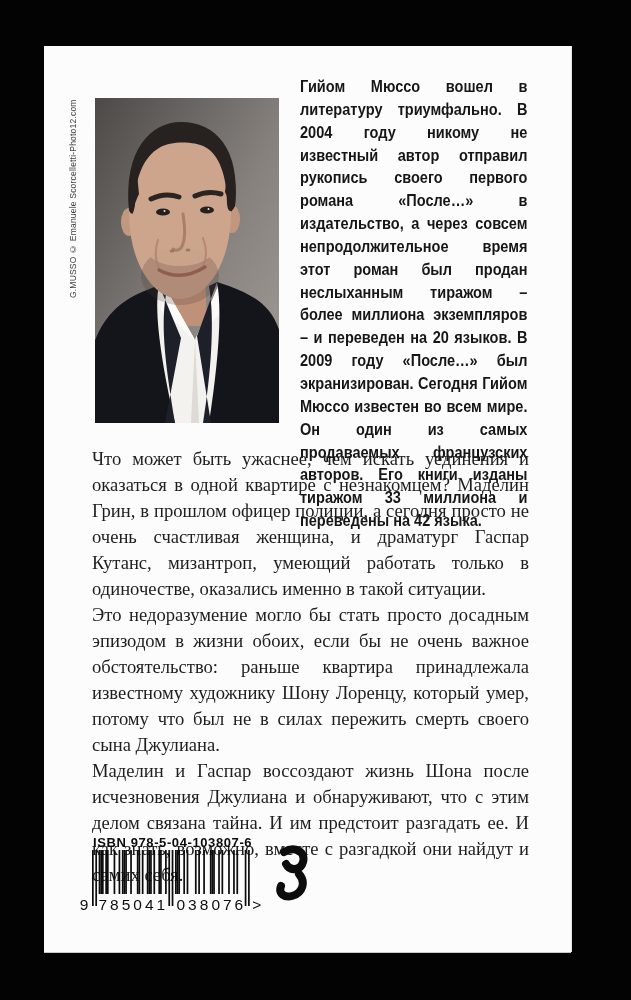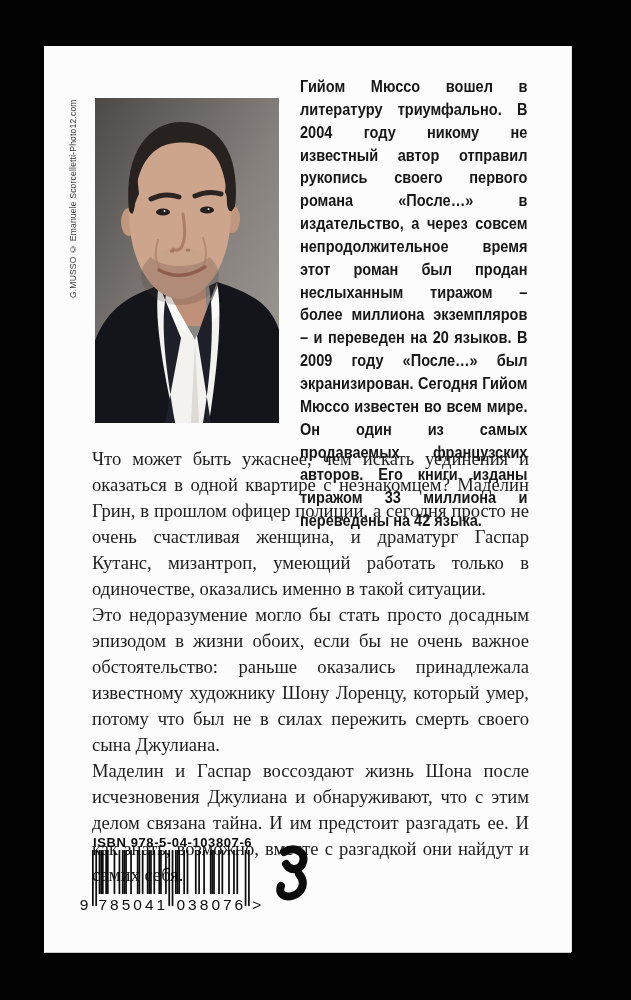--- a/index.html
+++ b/index.html
@@ -150,21 +150,21 @@
       <path d="M 68 177 Q 86 188 105 175" stroke="#b98973" stroke-width="2" stroke-linecap="round" fill="none" opacity="0.6"></path>
     </svg>
   </div>
 
   <div class="bio-wrap">
     <p class="bio">Гийом Мюссо вошел в литературу триумфально. В 2004 году никому не известный автор отправил рукопись своего первого романа «После…» в издательство, а через совсем непродолжительное время этот роман был продан неслыханным тиражом – более миллиона экземпляров – и переведен на 20 языков. В 2009 году «После…» был экранизирован. Сегодня Гийом Мюссо известен во всем мире. Он один из самых продаваемых французских авторов. Его книги изданы тиражом 33 миллиона и переведены на 42 языка.</p>
   </div>
 
   <div class="synopsis">
     <p>Что может быть ужаснее, чем искать уединения и оказаться в одной квартире с незнакомцем? Маделин Грин, в прошлом офицер полиции, а сегодня просто не очень счастливая женщина, и драматург Гаспар Кутанс, мизантроп, умеющий работать только в одиночестве, оказались именно в такой ситуации.</p>
-    <p>Это недоразумение могло бы стать просто досадным эпизодом в жизни обоих, если бы не очень важное обстоятельство: раньше оказались принадлежала известному художнику Шону Лоренцу, который умер, потому что был не в силах пережить смерть своего сына Джулиана.</p>
+    <p>Это недоразумение могло бы стать просто досадным эпизодом в жизни обоих, если бы не очень важное обстоятельство: раньше квартира принадлежала известному художнику Шону Лоренцу, который умер, потому что был не в силах пережить смерть своего сына Джулиана.</p>
     <p>Маделин и Гаспар воссоздают жизнь Шона после исчезновения Джулиана и обнаруживают, что с этим делом связана тайна. И им предстоит разгадать ее. И как знать, возможно, вместе с разгадкой они найдут и самих себя.</p>
   </div>
 
   <div class="isbn-label">ISBN 978-5-04-103807-6</div>
 
   <svg class="barcode" width="190" height="64" viewBox="0 0 190 64">
       <rect x="15.00" y="0" width="1.71" height="56" fill="#0c0c0c"></rect>
       <rect x="18.32" y="0" width="1.71" height="56" fill="#0c0c0c"></rect>
       <rect x="21.64" y="0" width="1.71" height="44" fill="#0c0c0c"></rect>
       <rect x="23.30" y="0" width="1.71" height="44" fill="#0c0c0c"></rect>

